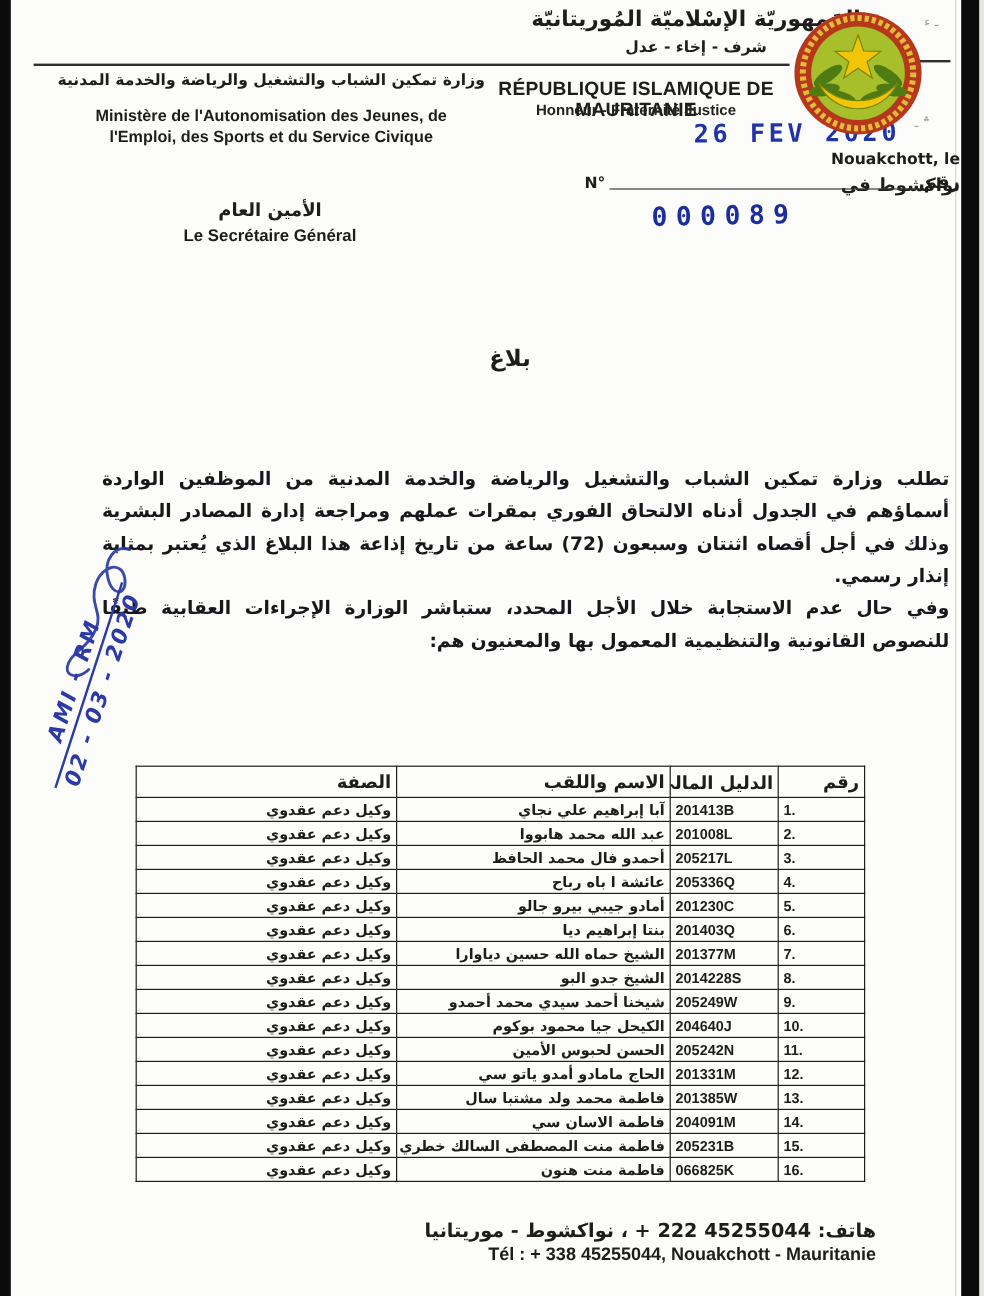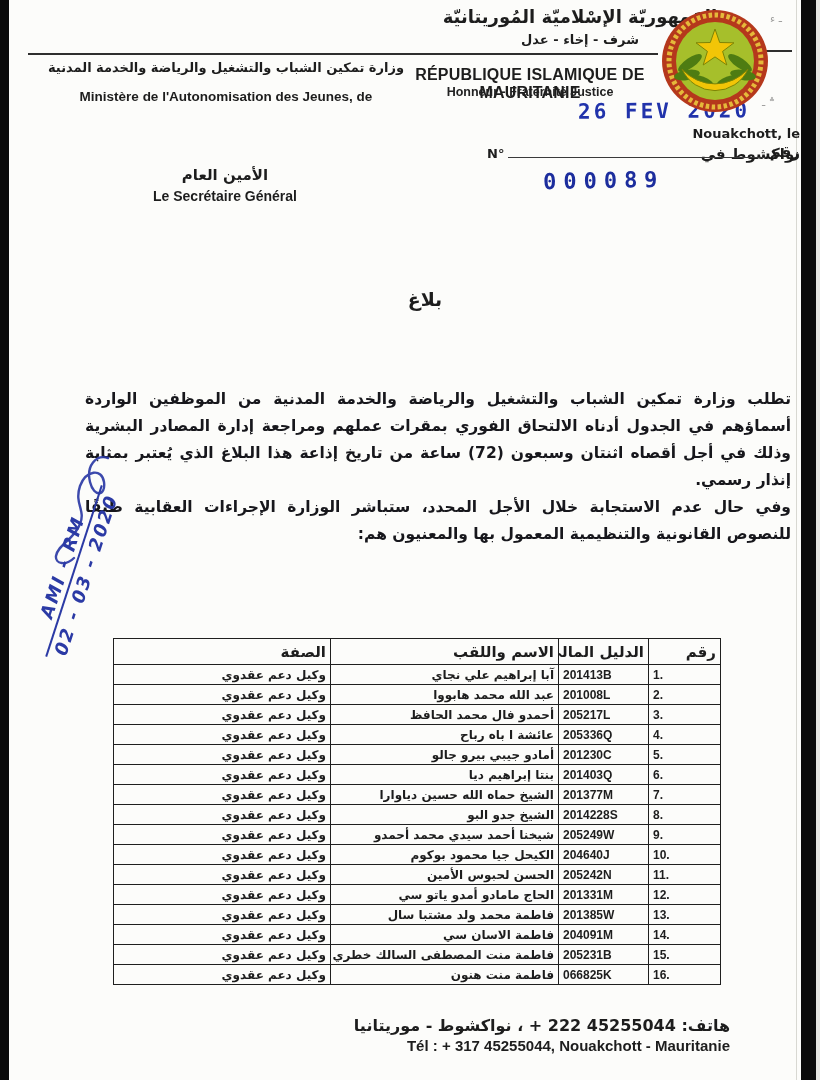--- a/index.html
+++ b/index.html
@@ -111,20 +111,21 @@
     <span>N°</span>
     <span class="fill"></span>
     <span class="ar">رقم</span>
   </div>
 
   <div class="num-stamp">000089</div>
 
   <div class="min-ar">وزارة تمكين الشباب والتشغيل والرياضة والخدمة المدنية</div>
   <div class="min-fr">
     <div>Ministère de l'Autonomisation des Jeunes, de</div>
+    <div>l'Emploi, des Sports et du Service Civique</div>
   </div>
   <div class="office-ar">الأمين العام</div>
   <div class="office-fr">Le Secrétaire Général</div>
 
   <svg class="emblem" width="110" height="106" viewBox="0 0 110 106">
     <ellipse cx="55" cy="52" rx="53" ry="51" fill="#b5381c"></ellipse>
     <circle cx="55" cy="52" r="46" fill="none" stroke="#e5b93a" stroke-width="5" stroke-dasharray="3.5 2.5"></circle>
     <circle cx="55" cy="52" r="39" fill="#a6bf2b"></circle>
     <g fill="#4e7c12">
       <ellipse cx="30" cy="54" rx="14" ry="5" transform="rotate(-35 30 54)"></ellipse>
@@ -266,16 +267,16 @@
           <td class="t-num">16.</td>
           <td class="t-id">066825K</td>
           <td class="t-name">فاطمة منت هنون</td>
           <td class="t-title">وكيل دعم عقدوي</td>
         </tr>
     </tbody>
   </table>
 
   <div class="footer">
     <div class="ar">هاتف: ‎+ 222 45255044‎ ، نواكشوط - موريتانيا</div>
-    <div class="fr">Tél : + 317 45255044, Nouakchott - Mauritanie</div>
+    <div class="fr">Tél : + 338 45255044, Nouakchott - Mauritanie</div>
   </div>
 
 </div>
 
 </body></html>

